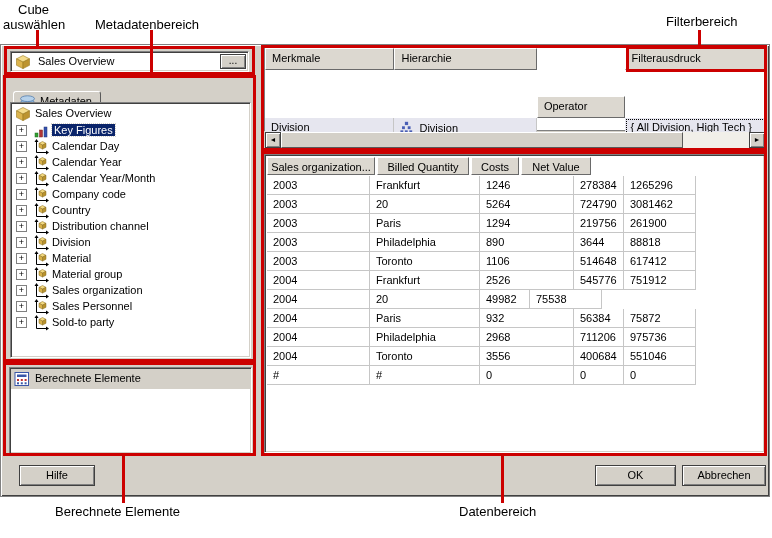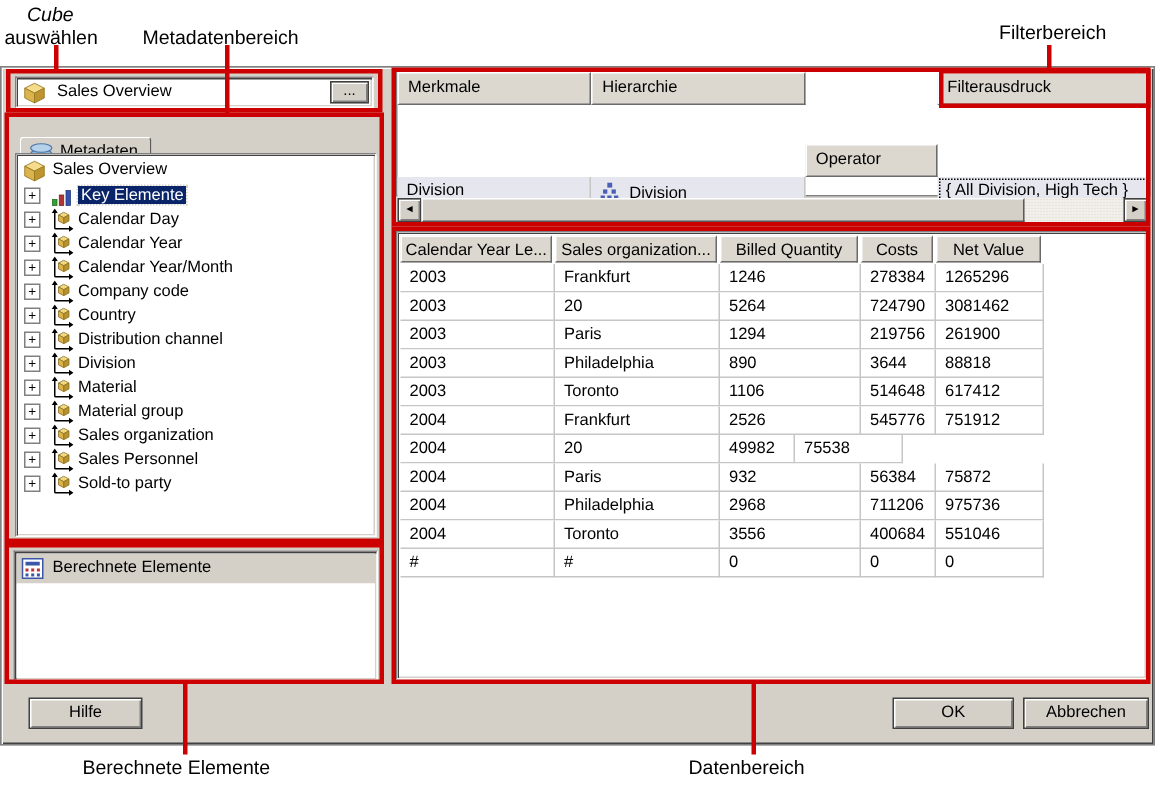--- a/index.html
+++ b/index.html
@@ -71,21 +71,21 @@
   .drow{display:flex;}
   .dc{height:19px;border-right:1px solid #c6c6c6;border-bottom:1px solid #c6c6c6;box-sizing:border-box;
       padding:3px 0 0 6px;overflow:hidden;white-space:nowrap;background:#fff;}
   .w0{width:103px;}.w1{width:110px;}.w2{width:94px;}.w3{width:50px;}.w4{width:72px;}
   .hw0{width:101px;}.hw1{width:108px;}.hw2{width:92px;}.hw3{width:48px;}.hw4{width:70px;}
   .fw0{width:130px;}.fw1{width:143px;}.fw2{width:88px;margin-top:48px;}.fw3{width:142px;}
 </style>
 </head>
 <body>
 
-<div class="ann" style="left:18px;top:2px;font-style:italic;">Cube</div>
+<div class="ann" style="left:18px;top:2px;">Cube</div>
 <div class="ann" style="left:3px;top:17px;">auswählen</div>
 <div class="ann" style="left:95px;top:17px;">Metadatenbereich</div>
 <div class="ann" style="left:666px;top:14px;">Filterbereich</div>
 <div class="ann" style="left:55px;top:504px;">Berechnete Elemente</div>
 <div class="ann" style="left:459px;top:504px;">Datenbereich</div>
 
 <div class="redline" style="left:36px;top:30px;height:17px;"></div>
 <div class="redline" style="left:150px;top:30px;height:46px;"></div>
 <div class="redline" style="left:698px;top:30px;height:17px;"></div>
 <div class="redline" style="left:122px;top:454px;height:49px;"></div>
@@ -131,21 +131,21 @@
 
     <div class="titem" style="left:0;top:20px;">
       <span class="exp">+</span>
       <span class="nicon">
         <svg width="16" height="16" viewBox="0 0 16 16">
           <rect x="2" y="10" width="3" height="4" fill="#33a033" stroke="#1d6b1d" stroke-width="0.5"></rect>
           <rect x="6.5" y="7" width="3" height="7" fill="#b03434" stroke="#742020" stroke-width="0.5"></rect>
           <rect x="11" y="4" width="3" height="10" fill="#3452b0" stroke="#203473" stroke-width="0.5"></rect>
         </svg>
       </span>
-      <span class="nlabel sel">Key Elemente</span>
+      <span class="nlabel sel">Key Figures</span>
     </div>
 
     <div class="titem" style="left:0;top:36px;">
       <span class="exp">+</span>
       <span class="nicon">
         <svg width="16" height="16" viewBox="0 0 16 16">
           <line x1="3.5" y1="2" x2="3.5" y2="13.5" stroke="#000" stroke-width="1"></line>
             <line x1="3.5" y1="13.5" x2="13.5" y2="13.5" stroke="#000" stroke-width="1"></line>
           <polygon points="1.5,3 5.5,3 3.5,0" fill="#000"></polygon>
             <polygon points="13,11.5 13,15.5 16,13.5" fill="#000"></polygon>
@@ -388,21 +388,20 @@
   </div>
 
   <div class="abs hscroll">
     <span class="btn sbtn" style="left:0;">◄</span>
     <span class="raised sthumb"></span>
     <span class="btn sbtn" style="right:0;">►</span>
   </div>
 
   <div class="abs sunken dpanel">
     <div class="dhead">
-      <div class="dh hw0">Calendar Year Le...</div>
       <div class="dh hw1">Sales organization...</div>
       <div class="dh hw2">Billed Quantity</div>
       <div class="dh hw3">Costs</div>
       <div class="dh hw4">Net Value</div>
     </div>
     <div class="drows">
       <div class="drow">
         <div class="dc w0">2003</div>
           <div class="dc w1">Frankfurt</div>
           <div class="dc w2">1246</div>

